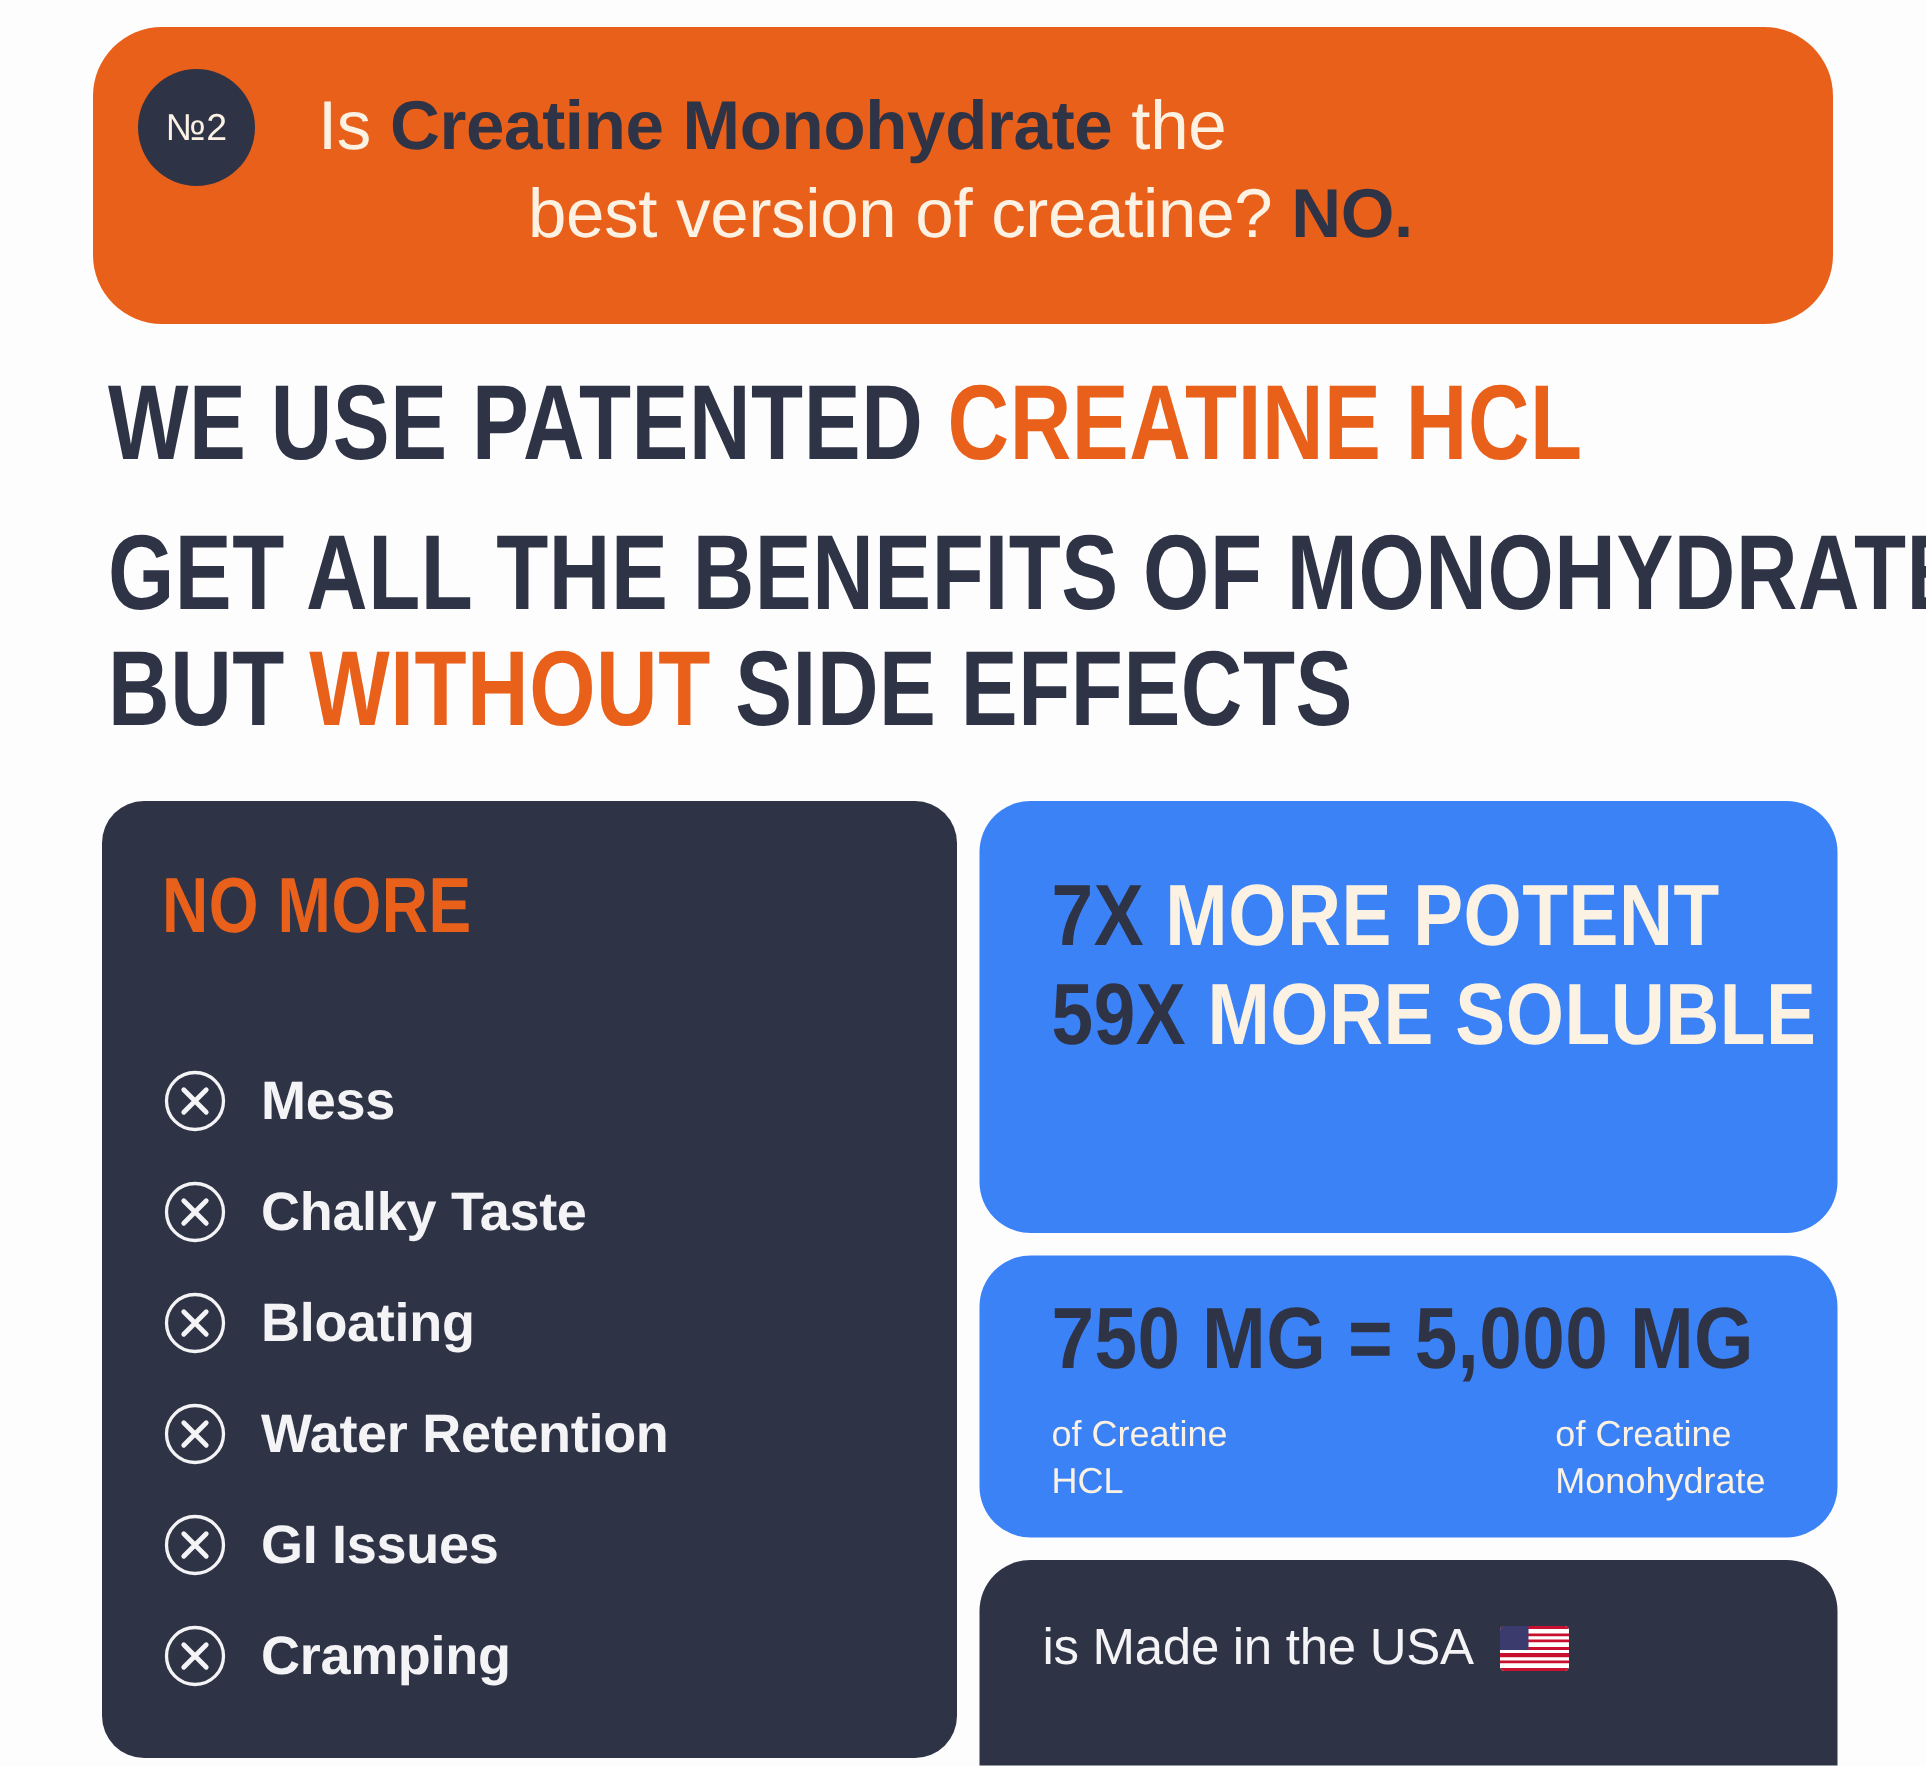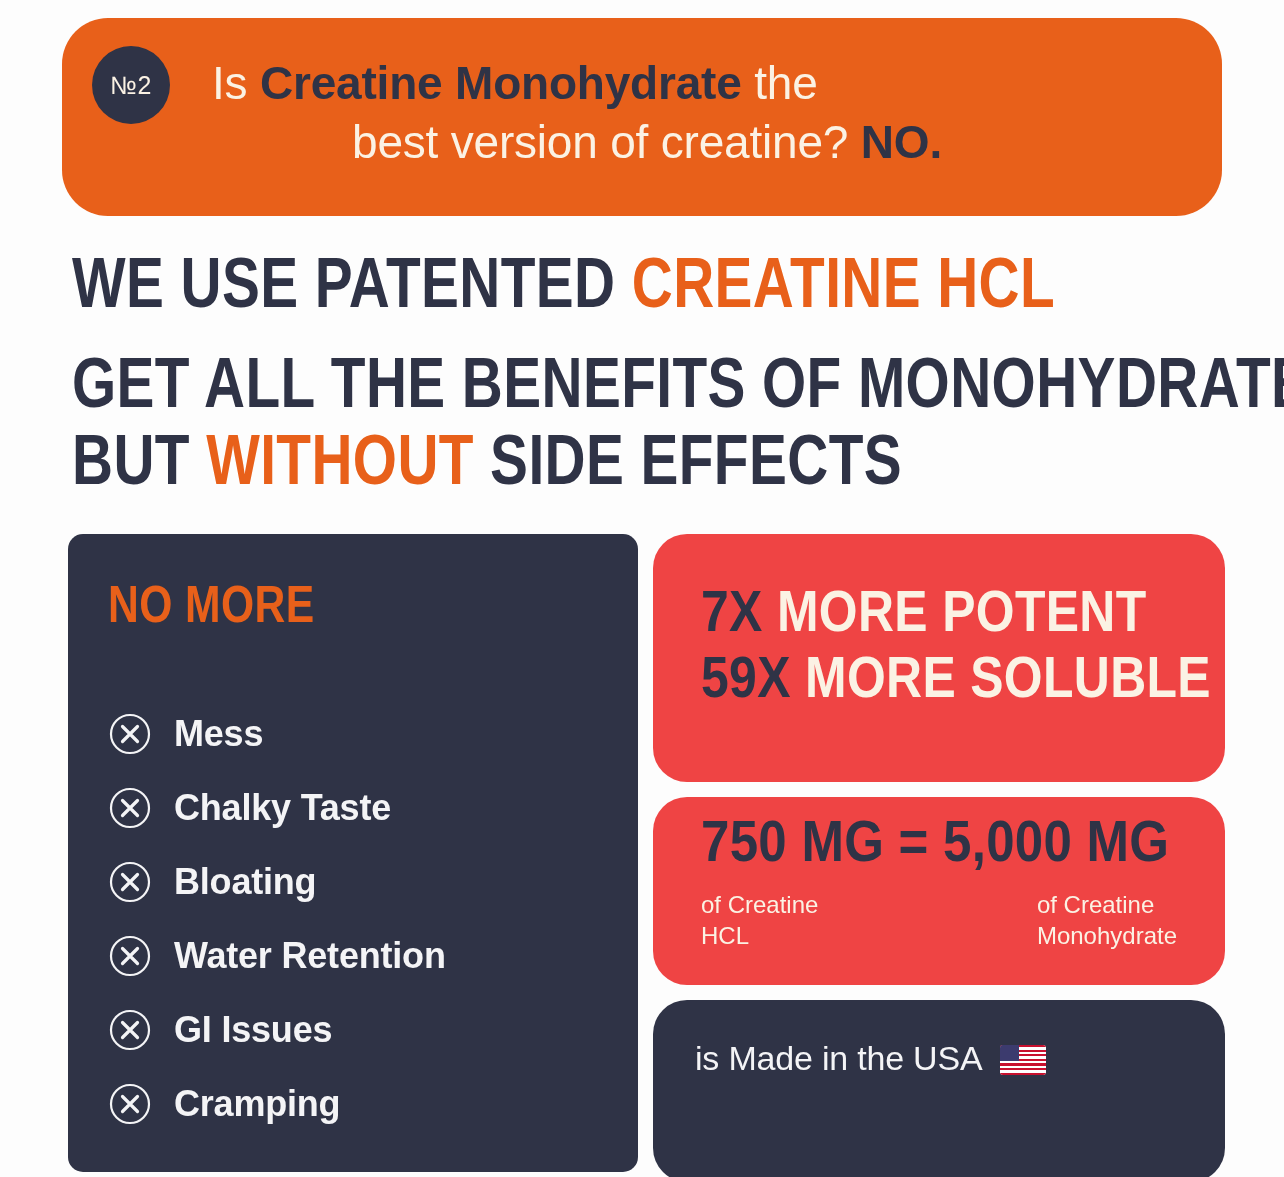--- a/index.html
+++ b/index.html
@@ -41,21 +41,21 @@
     white-space:nowrap;
   }
   .h-line1{ font-size:71px; line-height:1.03; letter-spacing:.5px; }
   .h-line2{ font-size:71px; line-height:1.08; letter-spacing:.5px; margin-top:26px;}
   .h-line3{ font-size:71px; line-height:1.08; letter-spacing:.5px; }
   .orange{ color:#E8601A; }
 
   
   .no-more-panel{
     position:absolute; left:68px; top:534px; width:570px; height:638px;
-    background:#2F3346; border-radius:15px;
+    background:#2F3346; border-radius:28px;
   }
   .no-more-title{
     position:absolute; left:40px; top:40px;
     font-family:"Liberation Sans Narrow","Liberation Sans", sans-serif;
     font-weight:bold; color:#E8601A; font-size:52px;
     transform:scaleX(.82); transform-origin:left center;
     letter-spacing:.5px; white-space:nowrap;
   }
   .no-more-list{
     position:absolute; left:40px; top:163px; width:500px;
@@ -65,33 +65,33 @@
   .no-more-list li{
     display:flex; align-items:center; gap:22px;
     height:74px; color:#F4F4F6; font-size:36px; letter-spacing:-.2px;
   }
   .x-icon{ flex:0 0 auto; width:44px; height:44px; display:block; }
 
   
   .right-col{ position:absolute; left:653px; top:534px; width:572px; }
   .card{ border-radius:34px; }
   .card-potency{
-    background:#ef4444; height:248px; padding:44px 0 0 48px;
+    background:#3b82f6; height:288px; padding:44px 0 0 48px;
   }
   .potency-line{
     font-family:"Liberation Sans Narrow","Liberation Sans", sans-serif;
     font-weight:bold; font-size:58px; line-height:1.13; white-space:nowrap;
     transform:scaleX(.86); transform-origin:left center;
     color:#FBF2E4; letter-spacing:.4px;
   }
   .potency-line .mult{ color:#2F3346; }
 
   .card-dose{
-    background:#ef4444; height:188px; margin-top:15px;
-    padding:10px 40px 0 48px; position:relative;
+    background:#3b82f6; height:188px; margin-top:15px;
+    padding:22px 40px 0 48px; position:relative;
   }
   .dose-eq{
     font-family:"Liberation Sans Narrow","Liberation Sans", sans-serif;
     font-weight:bold; font-size:58px; color:#2F3346; white-space:nowrap;
     transform:scaleX(.88); transform-origin:left center; letter-spacing:.3px;
   }
   .dose-subs{
     display:flex; justify-content:space-between; margin-top:16px;
     padding-right:8px;
     gap:48px;

